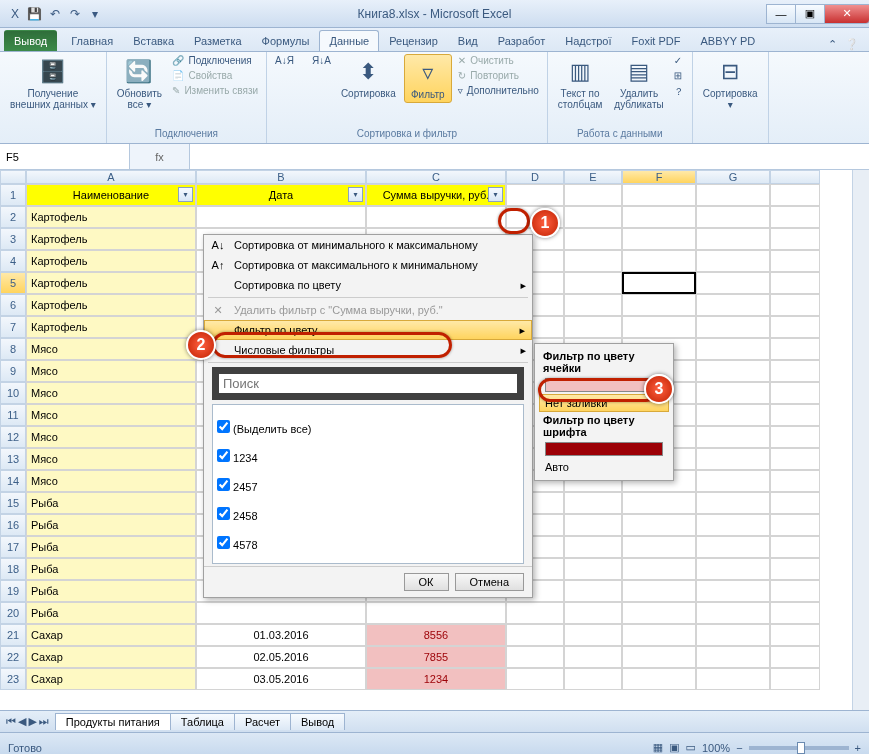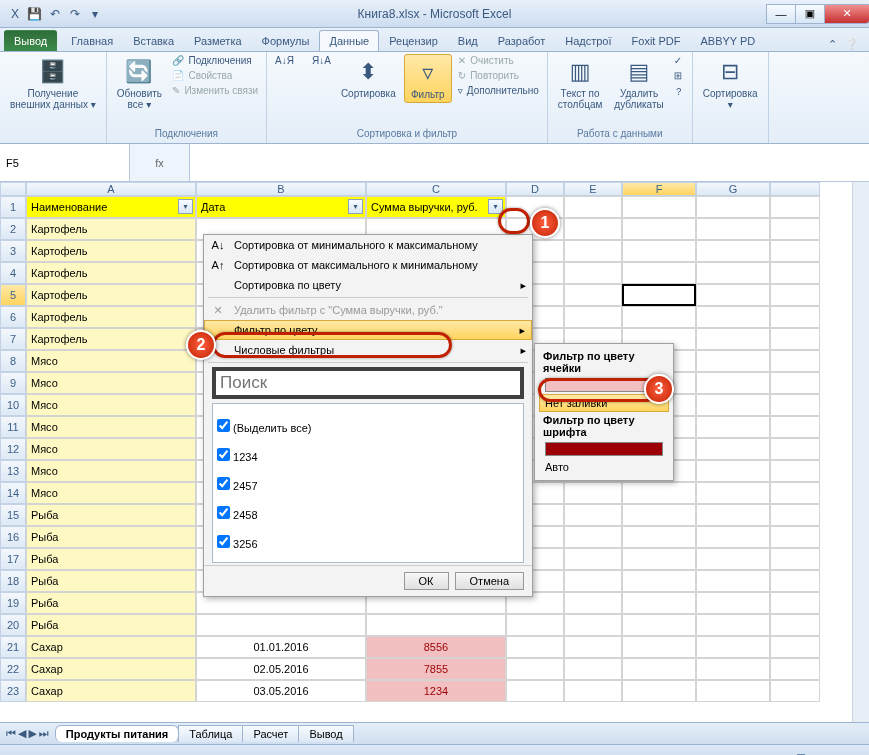--- a/index.html
+++ b/index.html
@@ -26,69 +26,69 @@
 .group { border-right: 1px solid #c0d2e6; padding: 2px 6px; display: flex; flex-direction: column; justify-content: space-between; }
 .group-label { text-align: center; font-size: 10px; color: #5a7aa0; padding-bottom: 2px; }
 .group-body { display: flex; gap: 4px; flex: 1; align-items: flex-start; }
 .bigbtn { display: flex; flex-direction: column; align-items: center; padding: 2px 4px; min-width: 48px; text-align: center; font-size: 10px; color: #3a597f; cursor: pointer; }
 .bigbtn .ico { width: 32px; height: 32px; display: flex; align-items: center; justify-content: center; font-size: 22px; }
 .smallbtn { display: flex; align-items: center; gap: 4px; font-size: 10px; color: #3a597f; padding: 1px 2px; cursor: pointer; }
 .smallbtn.disabled { color: #9aa; }
 .filter-active { background: linear-gradient(#ffe9a8, #ffd45e); border: 1px solid #d8a93a; border-radius: 3px; }
 
 
-.fbar { height: 38px; border-bottom: 1px solid #b5c8de; display: flex; align-items: stretch; background: #eef4fb; }
+.fbar { height: 26px; border-bottom: 1px solid #b5c8de; display: flex; align-items: stretch; background: #eef4fb; }
 .namebox { width: 130px; border-right: 1px solid #b5c8de; display: flex; align-items: center; padding: 0 6px; background: #fff; }
 .fbar .fx { width: 60px; border-right: 1px solid #b5c8de; display: flex; align-items: center; justify-content: center; color: #666; }
 .fbar .finput { flex: 1; background: #fff; }
 
 
 .grid-wrap { position: relative; height: 540px; overflow: hidden; }
 .grid { display: grid; grid-template-columns: 26px 170px 170px 140px 58px 58px 74px 74px 50px; font-size: 11px; }
 .colhead, .rowhead, .corner { background: linear-gradient(#f3f7fc, #dde9f5); border: 1px solid #c3d3e5; display: flex; align-items: center; justify-content: center; color: #3c5f88; font-size: 11px; }
 .colhead.sel, .rowhead.sel { background: linear-gradient(#ffe9a8, #ffd45e); }
 .cell { border: 1px solid #d4d4d4; padding: 2px 4px; background: #fff; height: 22px; display: flex; align-items: center; }
-.cell.hdr { background: #ffff00; font-weight: normal; justify-content: flex-start; position: relative; }
+.cell.hdr { background: #ffff00; font-weight: normal; justify-content: center; position: relative; }
 .cell.green { background: #fef9c3; }
 .cell.pink { background: #f2c0c0; color: #9c0006; justify-content: center; }
 .cell.date { justify-content: center; }
 .filter-btn { position: absolute; right: 2px; top: 2px; width: 15px; height: 15px; background: linear-gradient(#f7fbff,#d8e6f5); border: 1px solid #8aa3c0; display: flex; align-items: center; justify-content: center; font-size: 8px; color: #3a597f; }
 .selected-cell { border: 2px solid #000 !important; }
 
 
 .dropdown { position: absolute; left: 203px; top: 234px; width: 330px; background: #f3f3f3; border: 1px solid #a0a0a0; box-shadow: 2px 2px 6px rgba(0,0,0,0.3); z-index: 10; font-size: 11px; }
 .dd-item { padding: 4px 8px 4px 30px; position: relative; cursor: pointer; }
 .dd-item:hover, .dd-item.hover { background: linear-gradient(#ffe9a8, #ffd45e); border: 1px solid #d8a93a; padding: 3px 7px 3px 29px; }
 .dd-item.disabled { color: #999; }
 .dd-item .arrow { position: absolute; right: 6px; }
 .dd-item .dico { position: absolute; left: 6px; width: 16px; text-align: center; font-size: 11px; }
 .dd-sep { height: 1px; background: #ccc; margin: 2px 4px; }
 .dd-search { margin: 4px 8px; }
-.dd-search input { width: 100%; padding: 2px 18px 2px 4px; border: 4px solid #404040; font-size: 17px; }
+.dd-search input { width: 100%; padding: 2px 18px 2px 4px; border: 7px solid #404040; font-size: 13px; }
 .dd-list { margin: 2px 8px; height: 160px; overflow-y: auto; border: 1px solid #abc; background: #fff; padding: 2px; }
 .dd-list label { display: block; padding: 1px 2px; margin-top: 12px; }
 .dd-buttons { display: flex; justify-content: flex-end; gap: 6px; padding: 6px 8px; border-top: 1px solid #ccc; }
 .dd-buttons button { padding: 2px 14px; font-size: 11px; background: linear-gradient(#f7f7f7,#e0e0e0); border: 1px solid #999; }
 
 
 .submenu { position: absolute; left: 534px; top: 343px; width: 140px; background: #f3f3f3; border: 1px solid #a0a0a0; box-shadow: 2px 2px 6px rgba(0,0,0,0.3); z-index: 11; padding: 4px; font-size: 11px; }
 .submenu .sub-hdr { font-weight: bold; padding: 2px 4px; }
 .submenu .swatch { height: 14px; margin: 2px 6px; border: 1px solid #888; }
 .submenu .sub-item { padding: 3px 6px; }
 .submenu .sub-item.hover { background: linear-gradient(#ffe9a8, #ffd45e); border: 1px solid #d8a93a; padding: 2px 5px; }
 
 
 .badge { position: absolute; width: 30px; height: 30px; border-radius: 50%; background: radial-gradient(#ff6040, #c02000); color: #fff; font-weight: bold; font-size: 16px; display: flex; align-items: center; justify-content: center; z-index: 20; box-shadow: 0 0 4px rgba(0,0,0,0.5); border: 2px solid #fff; }
 .ring { position: absolute; border: 3px solid #c02000; border-radius: 16px; z-index: 19; box-shadow: 0 0 3px rgba(0,0,0,0.4); }
 
 
 .sheettabs { height: 22px; background: linear-gradient(#e4eef8,#d0dff0); border-top: 1px solid #9db4d1; display: flex; align-items: center; padding-left: 6px; font-size: 11px; }
 .sheettabs .nav { display: flex; gap: 2px; margin-right: 6px; color: #3a597f; }
 .sheettabs .st { padding: 2px 10px; background: linear-gradient(#f7fbff,#dce8f5); border: 1px solid #9db4d1; border-bottom: none; margin-right: -1px; }
-.sheettabs .st.active { background: #fff; font-weight: bold; border-radius: 6px; }
+.sheettabs .st.active { background: #fff; font-weight: normal; }
 .statusbar { height: 22px; background: linear-gradient(#dce8f5,#c8daee); border-top: 1px solid #9db4d1; display: flex; align-items: flex-end; padding: 0 8px; font-size: 11px; color: #3a597f; }
 .statusbar .zoom { margin-left: auto; display: flex; align-items: center; gap: 6px; }
 .statusbar .slider { width: 100px; height: 4px; background: #9db4d1; position: relative; }
 .statusbar .slider .thumb { position: absolute; left: 48px; top: -4px; width: 8px; height: 12px; background: #fff; border: 1px solid #6a8ab0; }
 
 
 .vscroll { position: absolute; right: 0; top: 0; bottom: 0; width: 17px; background: #e8eef5; border-left: 1px solid #c3d3e5; }
 </style>
 </head>
 <body>
@@ -434,21 +434,21 @@
       <div class="cell green">Рыба</div>
       <div class="cell date"></div>
       <div class="cell"></div>
       <div class="cell"></div>
       <div class="cell"></div>
       <div class="cell"></div>
       <div class="cell"></div>
       <div class="cell"></div>
       <div class="rowhead">21</div>
       <div class="cell green">Сахар</div>
-      <div class="cell date">01.01.2016</div>
+      <div class="cell date">01.03.2016</div>
       <div class="cell pink">8556</div>
       <div class="cell"></div>
       <div class="cell"></div>
       <div class="cell"></div>
       <div class="cell"></div>
       <div class="cell"></div>
       <div class="rowhead">22</div>
       <div class="cell green">Сахар</div>
       <div class="cell date">02.05.2016</div>
       <div class="cell pink">7855</div>
@@ -482,21 +482,20 @@
   <div class="dd-sep"></div>
   <div class="dd-search">
     <input type="text" placeholder="Поиск" style="">
   </div>
   <div class="dd-list">
     <label><input type="checkbox" checked="" style=""> <span>(Выделить все)</span></label>
     <div id="filter-items">
         <label><input type="checkbox" checked="" style=""> 1234</label>
         <label><input type="checkbox" checked="" style=""> 2457</label>
         <label><input type="checkbox" checked="" style=""> 2458</label>
-        <label><input type="checkbox" checked="" style=""> 3256</label>
         <label><input type="checkbox" checked="" style=""> 4578</label>
         <label><input type="checkbox" checked="" style=""> 5418</label>
         <label><input type="checkbox" checked="" style=""> 7855</label>
         <label><input type="checkbox" checked="" style=""> 8556</label>
       </div>
   </div>
   <div class="dd-buttons">
     <button>ОК</button>
     <button>Отмена</button>
   </div>

